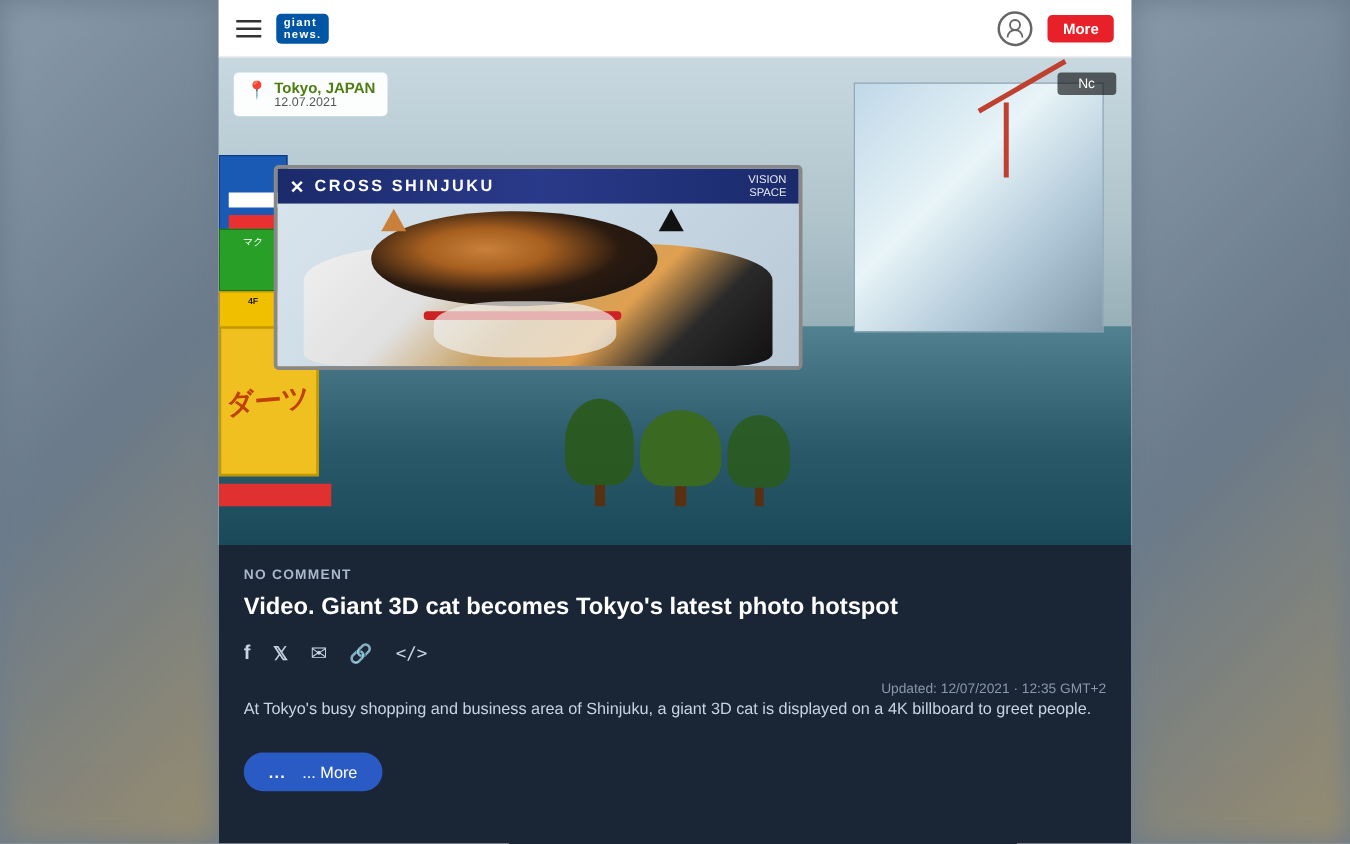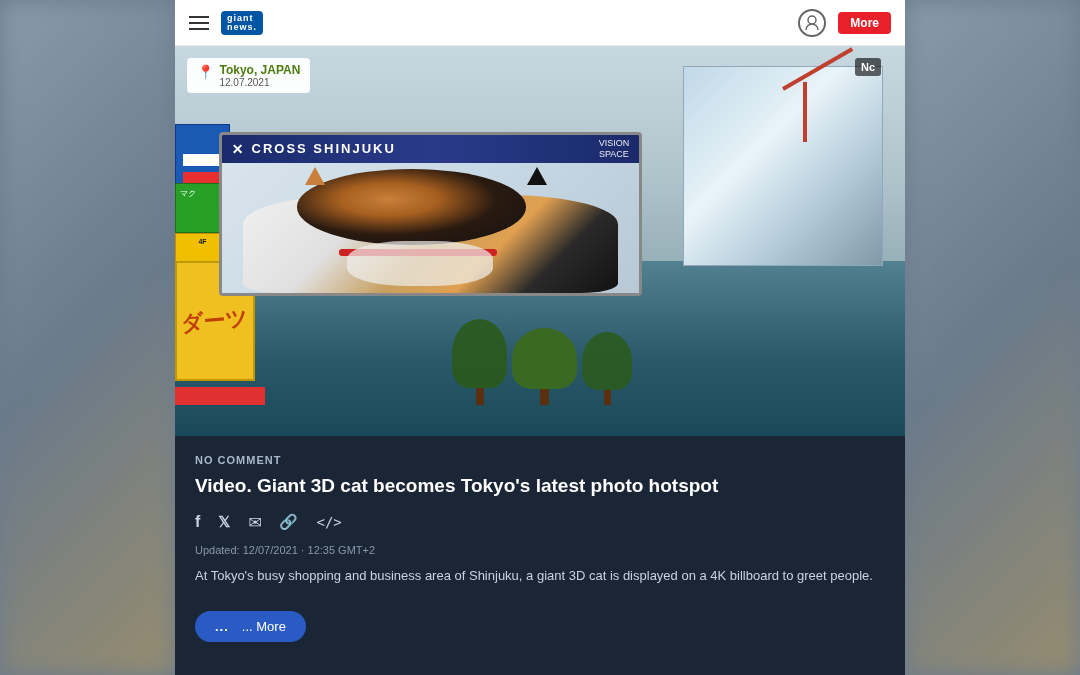--- a/index.html
+++ b/index.html
@@ -198,21 +198,21 @@
       font-size: 13px;
       font-weight: bold;
       letter-spacing: 2px;
     }
 
     .billboard-vision-text {
       color: #fff;
       font-size: 9px;
       opacity: 0.9;
       margin-left: auto;
-      text-align: center;
+      text-align: right;
       line-height: 1.2;
     }
 
     .billboard-main {
       flex: 1;
       position: relative;
       background: linear-gradient(135deg, #d8e4ec 0%, #c8d8e4 50%, #b8c8d4 100%);
       display: flex;
       align-items: center;
       justify-content: center;
@@ -259,26 +259,26 @@
 
     .location-date {
       font-size: 10px;
       color: #555;
     }
 
     
     .nc-badge {
       position: absolute;
       top: 12px;
-      right: 24px;
+      right: 12px;
       background: rgba(0,0,0,0.6);
       color: #fff;
       font-size: 11px;
-      font-weight: bold;
-      padding: 3px 6px;
+      font-weight: normal;
+      padding: 3px 17px;
       border-radius: 3px;
     }
 
     
     .article-section {
       background: #1a2535;
       flex: 1;
       padding: 18px 20px 4px 20px;
       overflow: hidden;
     }
@@ -309,21 +309,21 @@
 
     .share-icon {
       color: #c8d4e0;
       font-size: 17px;
       cursor: pointer;
     }
 
     .article-meta {
       color: #8898aa;
       font-size: 11px;
-      margin-bottom: 10px;
+      text-align: right;
     }
 
     .article-excerpt {
       color: #c8d4e0;
       font-size: 13px;
       line-height: 1.5;
       margin-bottom: 26px;
     }
 
     .more-button {
@@ -388,21 +388,21 @@
         </div>
 
         <div class="left-buildings">
 
           <div style="position:absolute;top:20%;left:0;width:55px;height:90px;background:#1a5ab4;border:1px solid #0a3a8a;display:flex;align-items:center;justify-content:center;flex-direction:column;gap:2px;">
             <div style="width:40px;height:12px;background:#fff;"></div>
             <div style="width:40px;height:12px;background:#e83030;margin-top:4px;"></div>
           </div>
 
           <div style="position:absolute;top:35%;left:0;width:55px;height:50px;background:#28a028;border:1px solid #1a701a;">
-            <div style="color:#fff;font-size:8px;text-align:left;padding:4px;">マク</div>
+            <div style="color:#fff;font-size:8px;text-align:center;padding:4px;">マク</div>
           </div>
           <div style="position:absolute;top:48%;left:0;width:55px;height:30px;background:#f0c000;border:1px solid #c09000;">
             <div style="color:#1a1a1a;font-size:7px;text-align:center;padding:4px;font-weight:bold;">4F</div>
           </div>
 
           <div style="position:absolute;top:55%;left:0;width:80px;height:120px;background:#f0c020;border:2px solid #c09800;display:flex;align-items:center;justify-content:center;">
             <div style="font-size:22px;font-weight:bold;color:#c04000;transform:rotate(-5deg);">ダーツ</div>
           </div>
 
           <div style="position:absolute;bottom:8%;left:0;width:90px;height:18px;background:#e03030;"></div>

